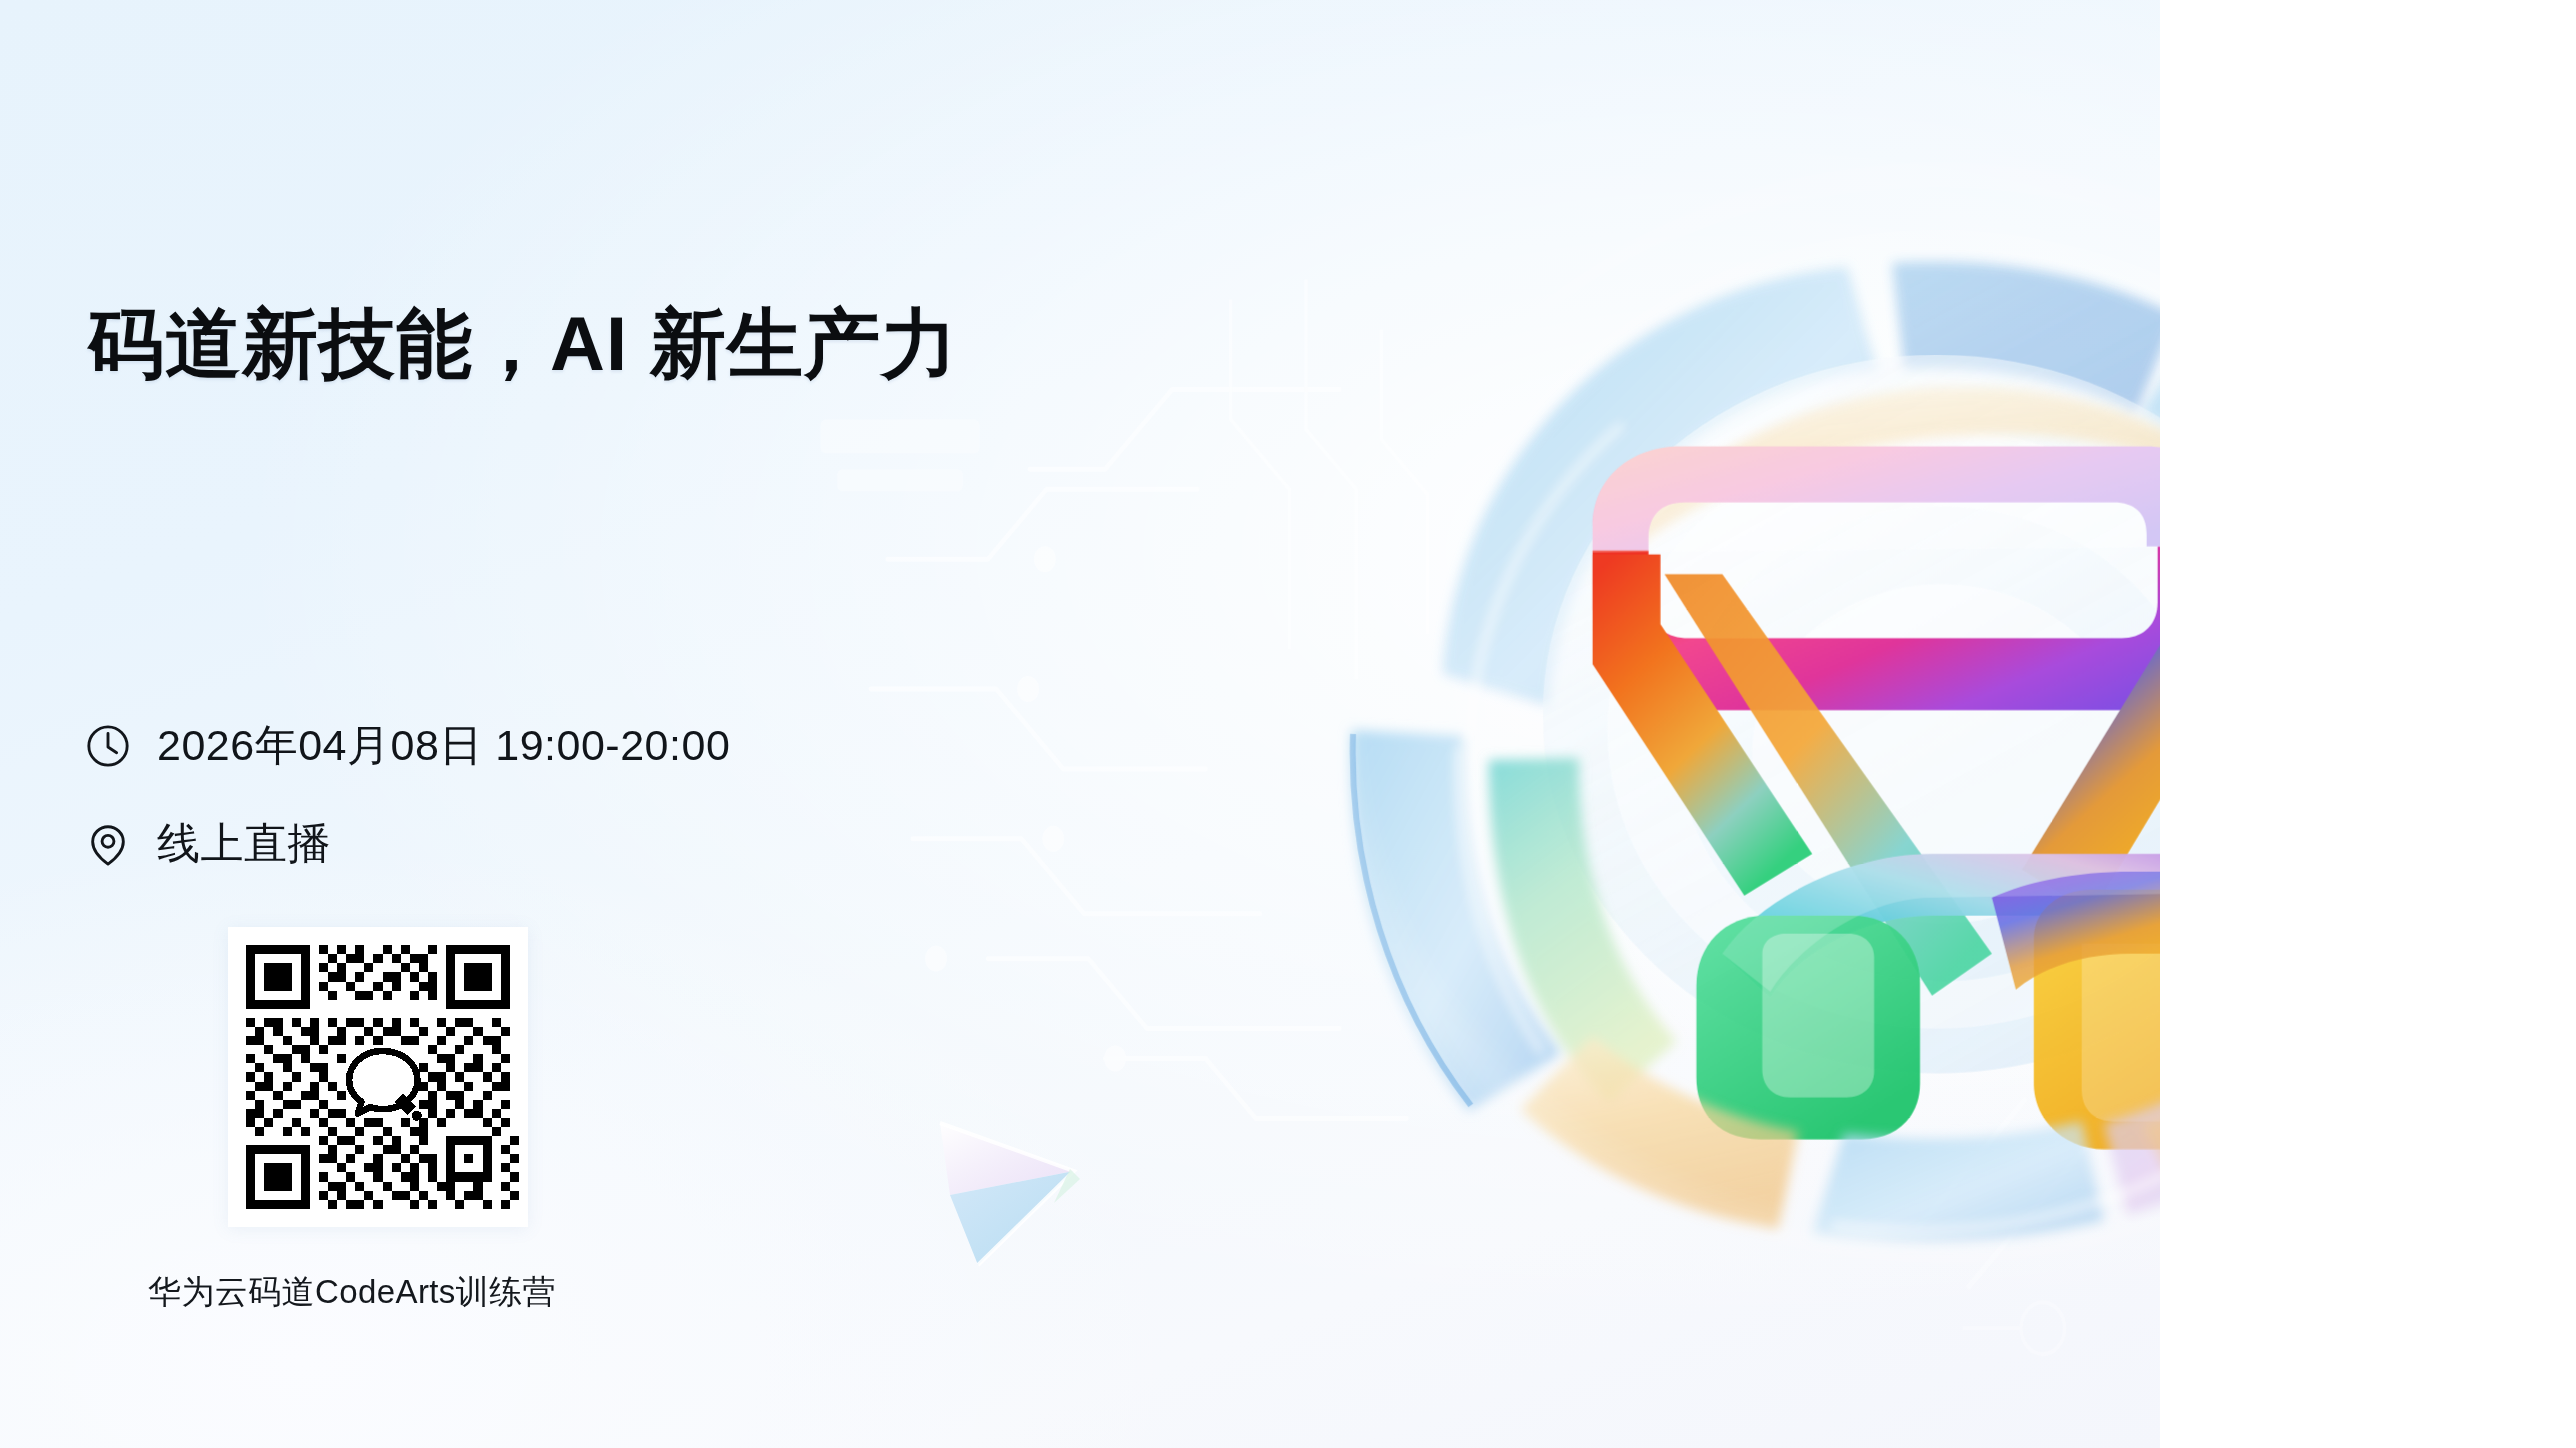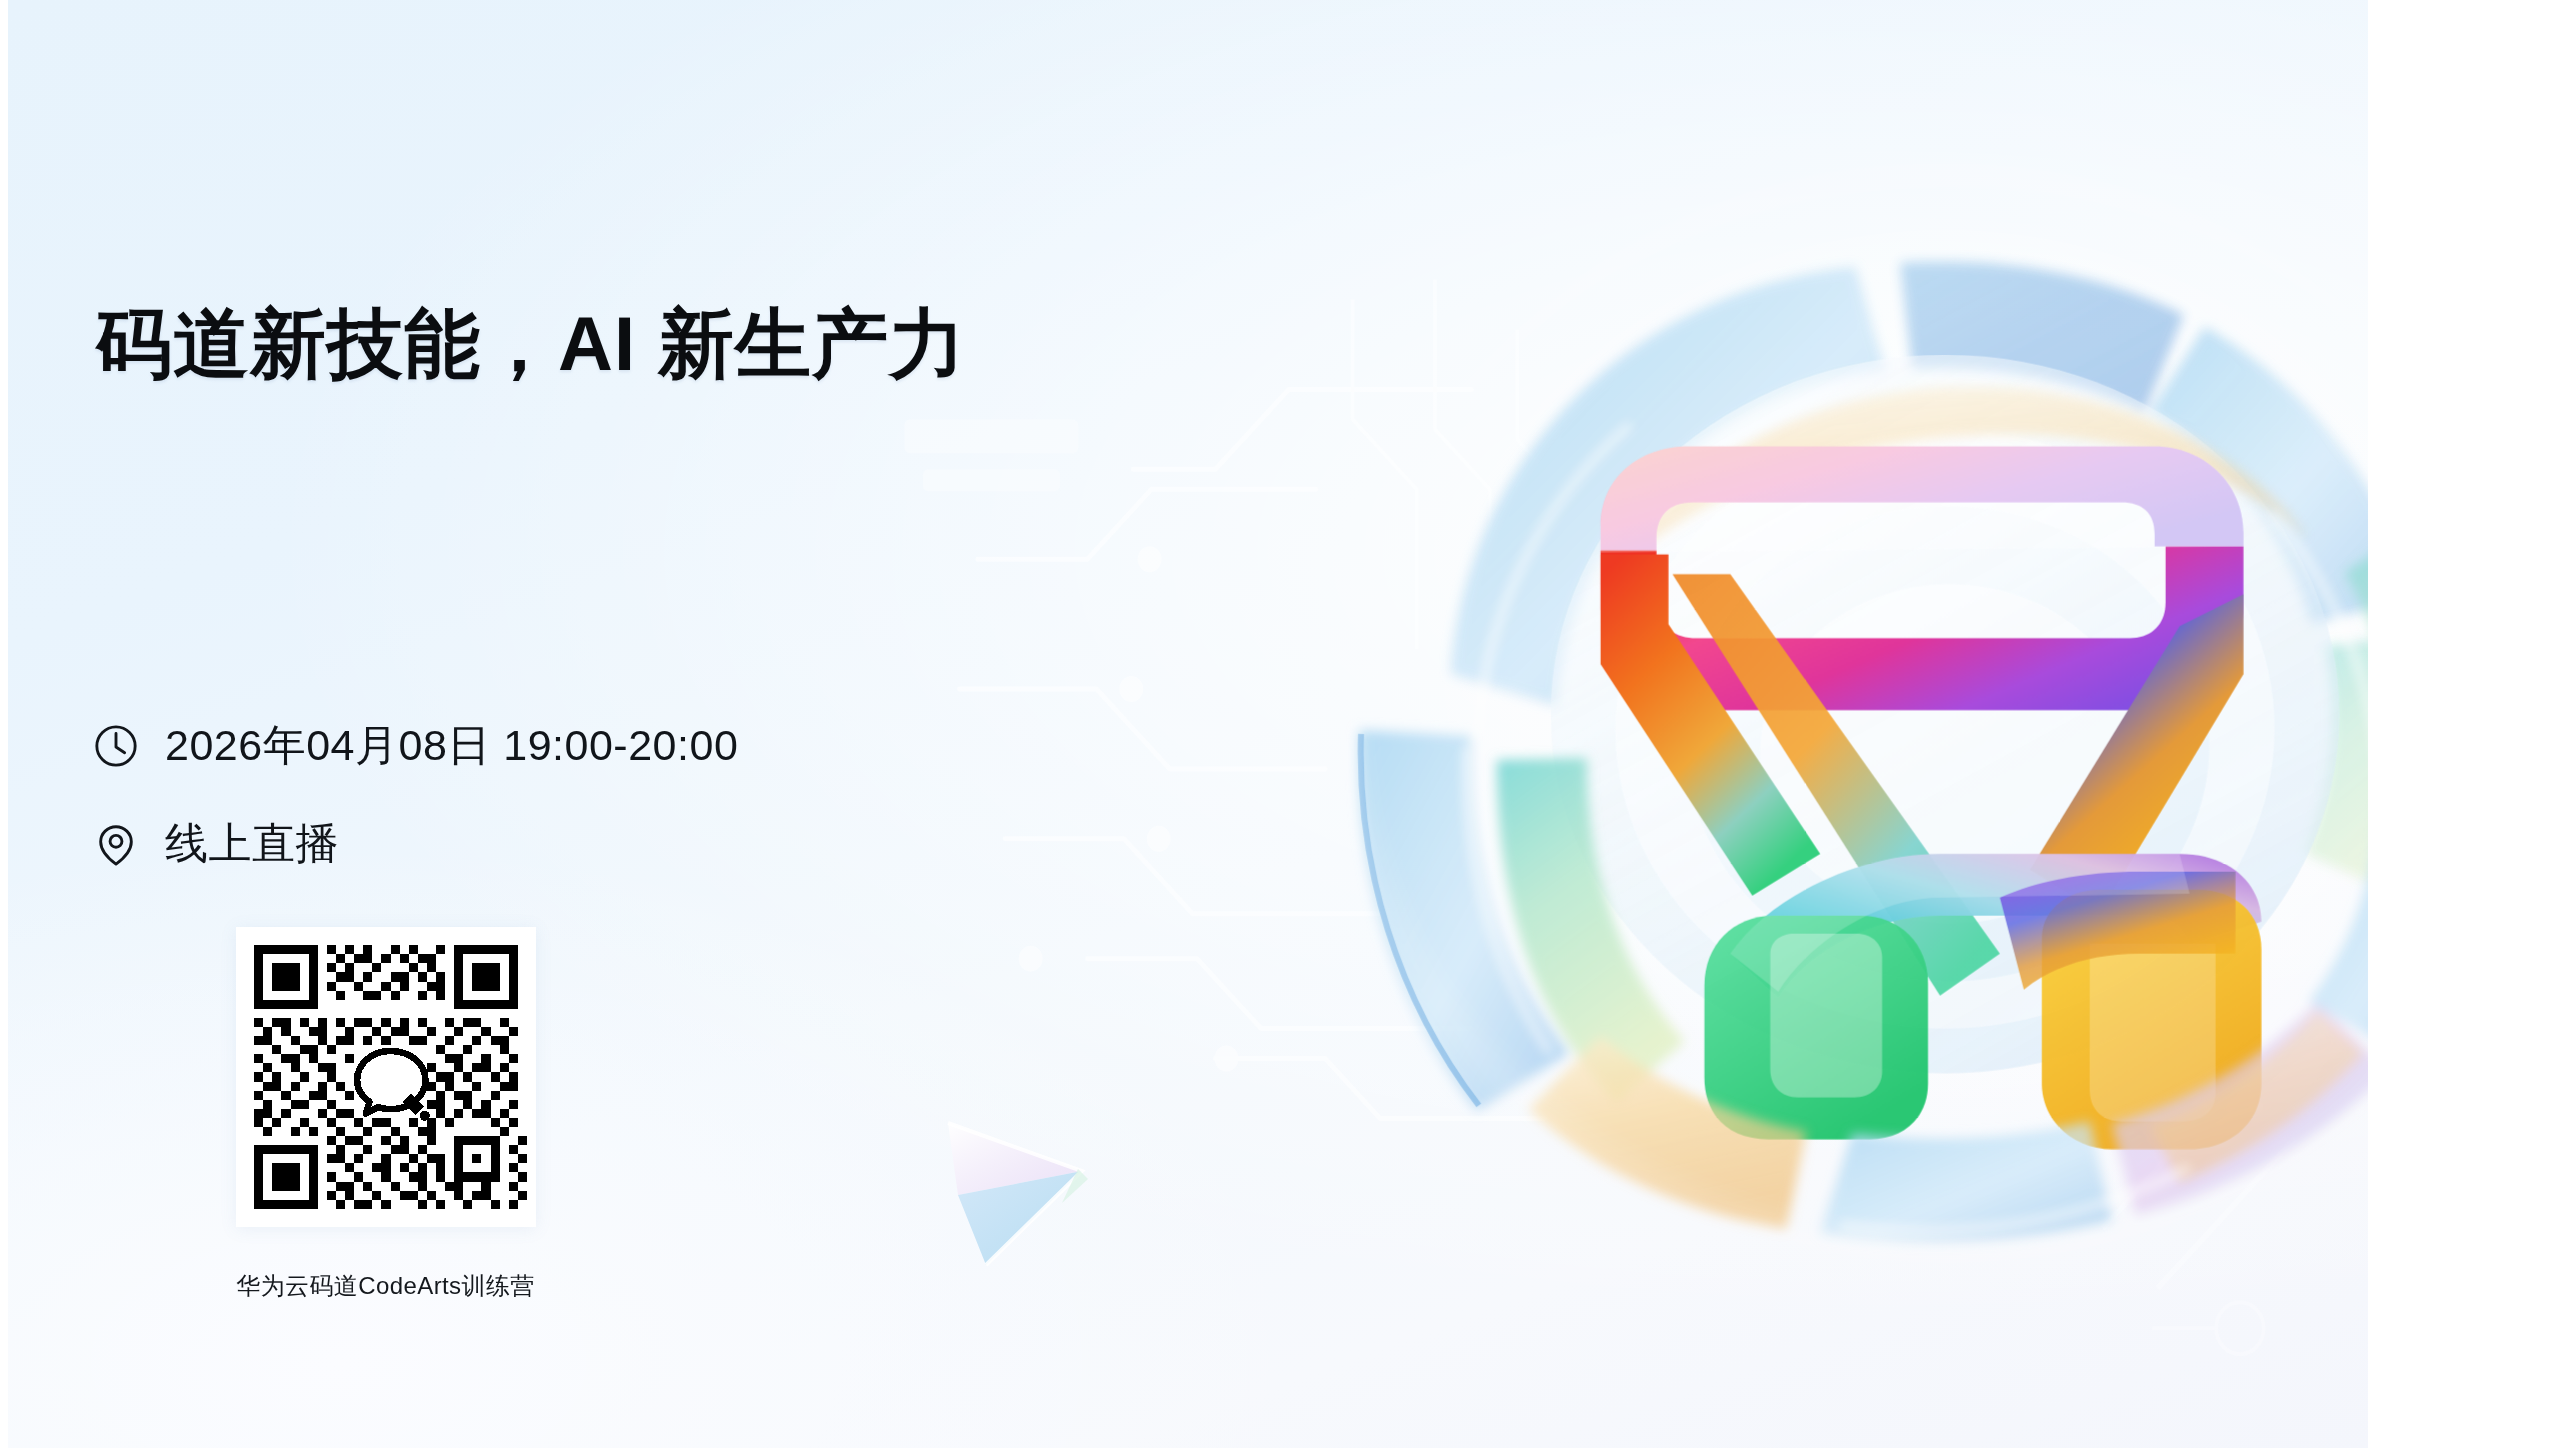--- a/index.html
+++ b/index.html
@@ -1,26 +1,25 @@
 <!DOCTYPE html>
 <html><head>
 <meta charset="utf-8">
 <style>
   html,body{margin:0;padding:0;}
   body{
     width:2576px;height:1449px;overflow:hidden;
     font-family:"Liberation Sans","DejaVu Sans",sans-serif;
   }
   #stage{
-    position:relative;width:2360px;height:1449px;overflow:hidden;
+    position:relative;width:2160px;height:1449px;overflow:hidden;
     background:
       radial-gradient(120% 95% at 80% 38%, #ffffff 0%, rgba(255,255,255,0) 58%),
       radial-gradient(70% 60% at 14% 94%, #fbfcff 0%, rgba(251,252,255,0) 60%),
       linear-gradient(160deg,#e7f3fc 0%, #e9f4fd 28%, #f2f8fd 58%, #f7f9fd 80%, #f4f6fc 100%);
-    margin-left: 8px;
   }
 
   
   .circuit{position:absolute;inset:0;opacity:.55;pointer-events:none;}
   .circuit svg{width:100%;height:100%;display:block;}
 
   
   .artwork{position:absolute;left:1293px;top:155px;width:1288px;height:1148px;}
   .artwork svg{width:100%;height:100%;display:block;}
 
@@ -47,22 +46,22 @@
     font-weight:400;
   }
 
   
   .qr-card{
     position:absolute;left:228px;top:927px;width:300px;height:300px;
     background:#ffffff;box-shadow:0 2px 16px rgba(100,140,190,.10);
   }
   .qr-card svg{display:block;width:300px;height:300px;}
   .qr-caption{
-    position:absolute;left:148px;top:1270px;width:459px;text-align:center;
-    font-size:24px;color:#14181d;letter-spacing:0.4px;white-space:nowrap;
+    position:absolute;left:148px;top:1270px;width:459px;text-align:left;
+    font-size:33px;color:#14181d;letter-spacing:0.4px;white-space:nowrap;
   }
 </style>
 </head>
 <body>
 
 <div id="stage">
 
   <div class="circuit">
     <svg viewBox="0 0 2580 1451" preserveAspectRatio="none">
       <g fill="none" stroke="#ffffff" stroke-width="5" stroke-linecap="round" stroke-linejoin="round" opacity=".95">

